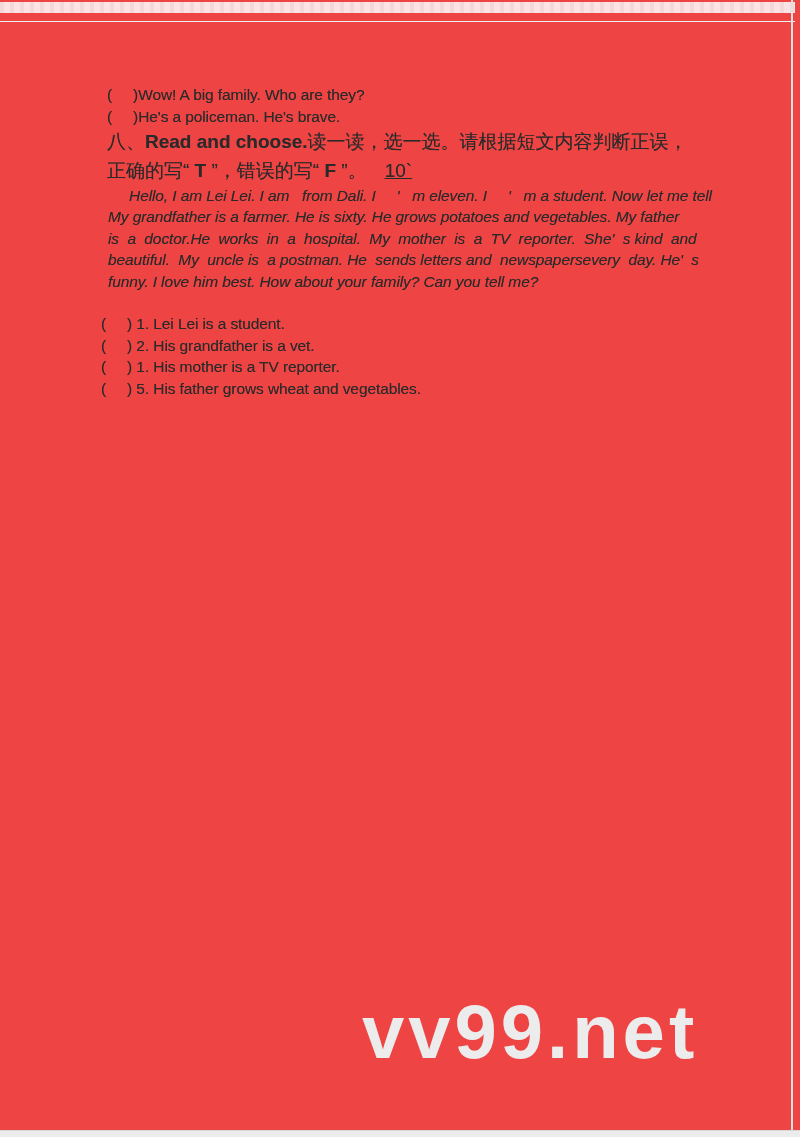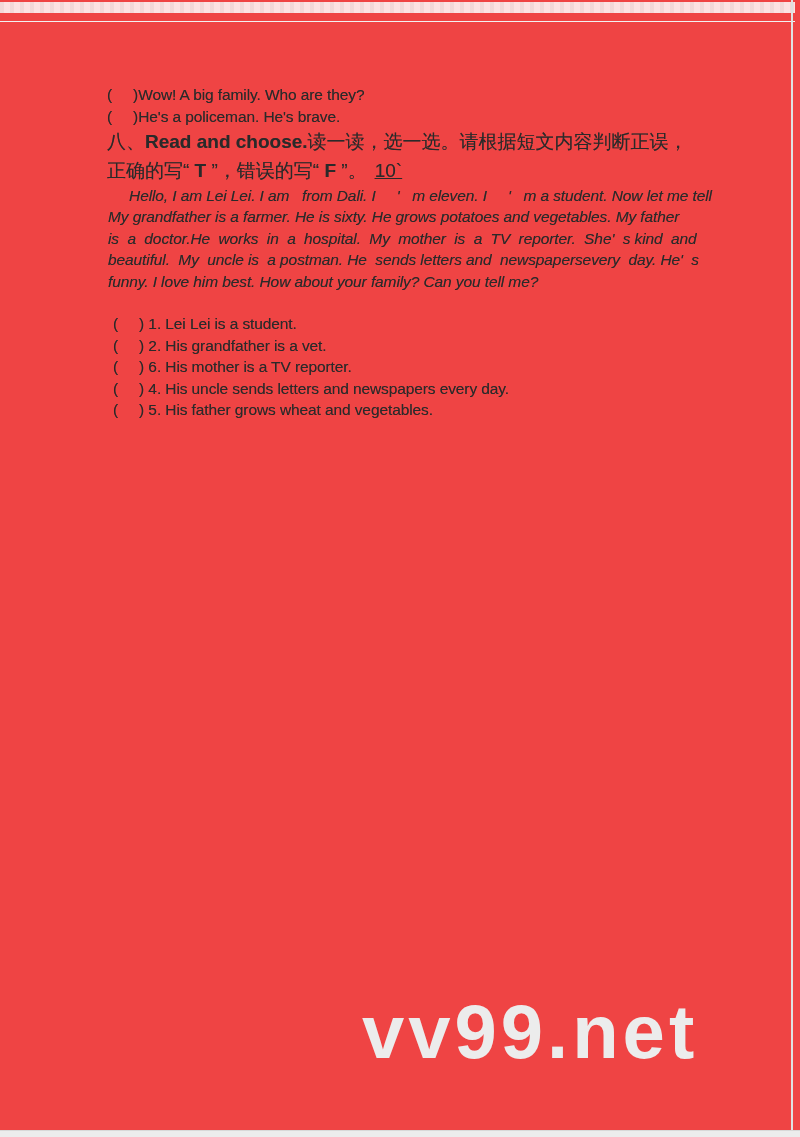--- a/index.html
+++ b/index.html
@@ -37,24 +37,24 @@
     line-height: 21.5px;
     letter-spacing: -0.1px;
     text-shadow: 0 0 0.6px rgba(45,45,45,0.55);
   }
   .intro    { position: absolute; left: 107px; top: 84px; }
   .heading  { position: absolute; left: 107px; top: 127px; }
   .hline    { white-space: pre; font-size: 19px; line-height: 29px;
               text-shadow: 0 0 0.6px rgba(45,45,45,0.5); }
   .hline .en-bold { font-weight: bold; margin-top: 36px; }
   .hline .mark    { font-weight: bold; }
-  .hline .score   { margin-left: 8px; text-decoration: underline; }
+  .hline .score   { margin-left: 18px; text-decoration: underline; }
   .passage  { position: absolute; left: 108px; top: 185px; font-style: italic; }
   .passage .bodyline { line-height: 21.4px; }
-  .questions { position: absolute; left: 113px; top: 313px; }
+  .questions { position: absolute; left: 101px; top: 313px; }
   .questions .bodyline { line-height: 21.6px; }
   .watermark {
     position: absolute; left: 362px; top: 994px;
     font-size: 76px; font-weight: bold; letter-spacing: 4px;
     line-height: 1; color: #ececec; user-select: none;
   }
 </style>
 </head>
 <body>
 
@@ -77,22 +77,21 @@
     <div class="bodyline">     Hello, I am Lei Lei. I am   from Dali. I     '   m eleven. I     '   m a student. Now let me tell</div>
     <div class="bodyline">My grandfather is a farmer. He is sixty. He grows potatoes and vegetables. My father</div>
     <div class="bodyline">is  a  doctor.He  works  in  a  hospital.  My  mother  is  a  TV  reporter.  She'  s kind  and</div>
     <div class="bodyline">beautiful.  My  uncle is  a postman. He  sends letters and  newspapersevery  day. He'  s</div>
     <div class="bodyline">funny. I love him best. How about your family? Can you tell me?</div>
   </div>
 
   <div class="questions">
     <div class="bodyline">(     ) 1. Lei Lei is a student.</div>
     <div class="bodyline">(     ) 2. His grandfather is a vet.</div>
-    <div class="bodyline">(     ) 6. His mother is a TV reporter.</div>
-    <div class="bodyline">(     ) 4. His uncle sends letters and newspapers every day.</div>
+    <div class="bodyline">(     ) 1. His mother is a TV reporter.</div>
     <div class="bodyline">(     ) 5. His father grows wheat and vegetables.</div>
   </div>
 
   <div class="watermark">vv99.net</div>
 
   <div class="edge-line"></div>
   <div class="bottom-strip"></div>
 
 </div>
 

